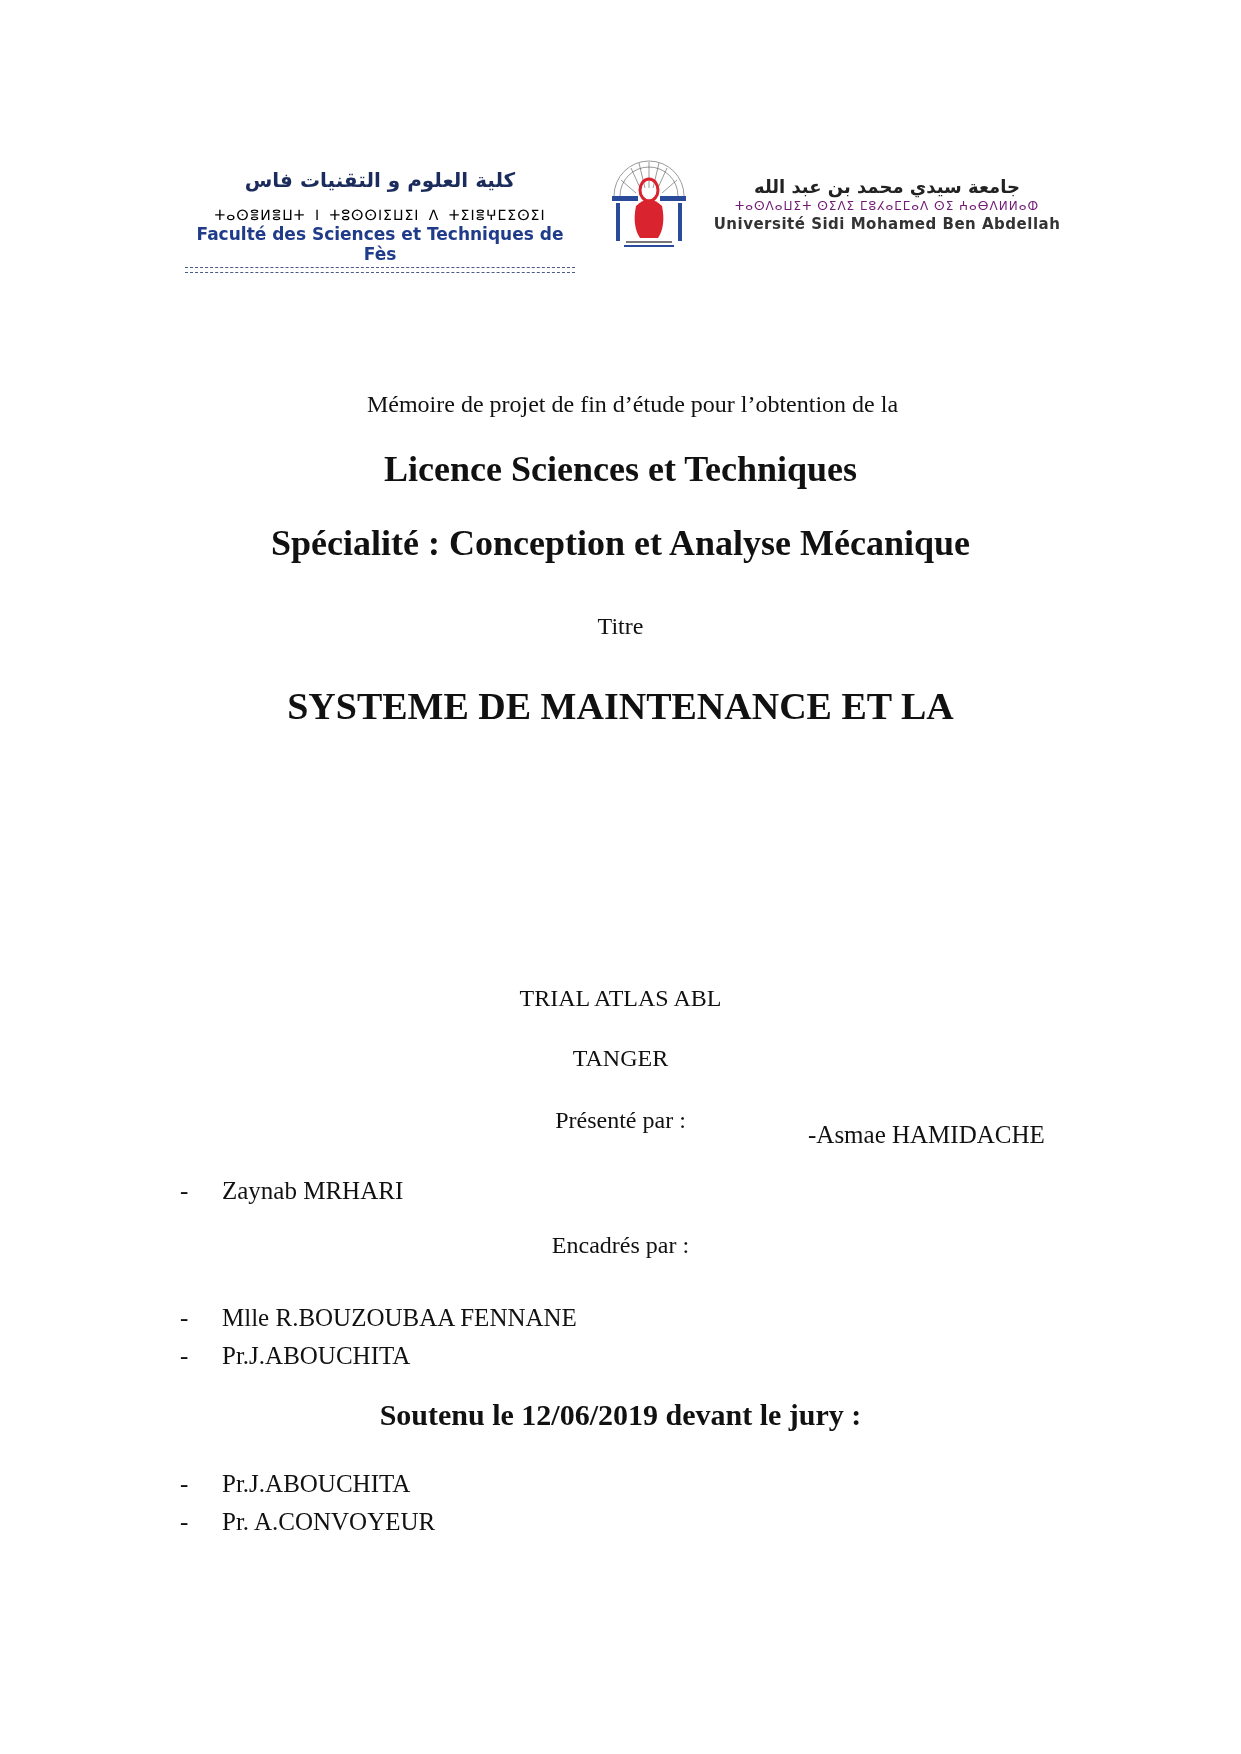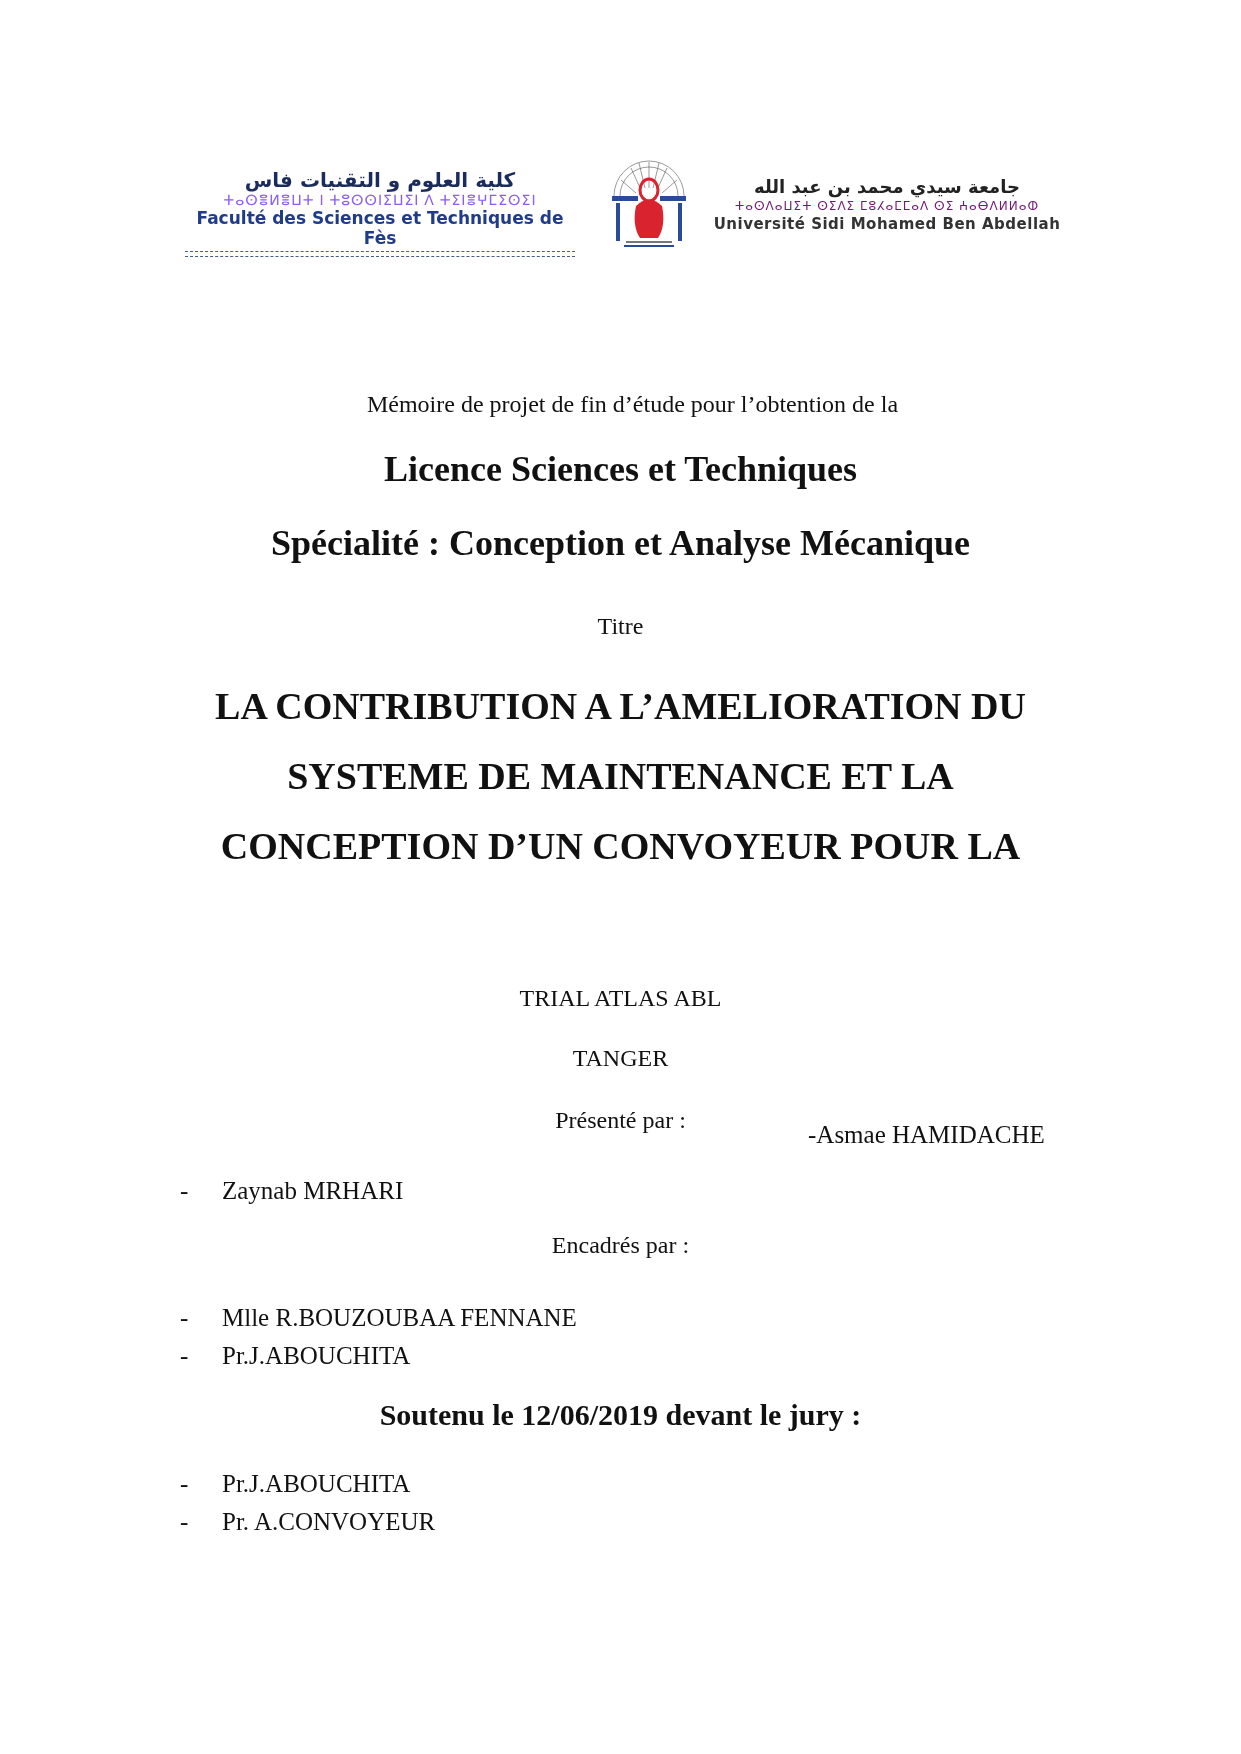--- a/index.html
+++ b/index.html
@@ -4,21 +4,21 @@
 <style>
   html, body { margin: 0; padding: 0; background: #ffffff; }
   body { width: 1241px; height: 1754px; position: relative; overflow: hidden;
          font-family: "Liberation Serif", "DejaVu Serif", serif; color: #111; }
   .abs { position: absolute; }
   .center { left: 0; width: 1241px; text-align: center; }
 
   
   .fst-logo { left: 180px; top: 168px; width: 400px; text-align: center; color: #1f3b7a; }
   .fst-ar { font-family: "DejaVu Sans", sans-serif; font-weight: bold; font-size: 20px; line-height: 24px; color: #1b2c5c; }
-  .fst-tf { font-family: Liberation Sans, sans-serif; font-size: 14px; line-height: 16px; letter-spacing: 1px; color: #8b5cf6; }
+  .fst-tf { font-family: Liberation Mono, monospace; font-size: 14px; line-height: 16px; letter-spacing: 1px; color: #000000; margin-top: 16px; }
   .fst-fr { font-family: "DejaVu Sans", sans-serif; font-weight: bold; font-size: 17px; line-height: 20px; color: #1f3b8a; }
   .fst-rule { margin: 3px auto 0; width: 390px; height: 4px;
               border-top: 1px dashed #4a5a8a; border-bottom: 1px dashed #4a5a8a; }
 
   .usmba-emblem { left: 606px; top: 148px; width: 86px; height: 100px; }
 
   .usmba-logo { left: 712px; top: 176px; width: 350px; text-align: center; }
   .usmba-ar { font-family: "DejaVu Sans", sans-serif; font-weight: bold; font-size: 18px; line-height: 22px; color: #222; }
   .usmba-tf { font-family: "DejaVu Sans", sans-serif; font-size: 12px; line-height: 16px; letter-spacing: 1px; color: #701a75; }
   .usmba-fr { font-family: "DejaVu Sans", sans-serif; font-weight: bold; font-size: 15px; line-height: 20px; color: #333; letter-spacing: 0.5px; }
@@ -71,23 +71,21 @@
   <div class="usmba-tf">ⵜⴰⵙⴷⴰⵡⵉⵜ ⵙⵉⴷⵉ ⵎⵓⵃⴰⵎⵎⴰⴷ ⵙⵉ ⵄⴰⴱⴷⵍⵍⴰⵀ</div>
   <div class="usmba-fr">Université Sidi Mohamed Ben Abdellah</div>
 </div>
 
 <div class="abs center t-normal" style="top:391px;padding-left:12px;">Mémoire de projet de fin d’étude pour l’obtention de la</div>
 <div class="abs center t-heading" style="top:448px;">Licence Sciences et Techniques</div>
 <div class="abs center t-heading" style="top:522px;">Spécialité : Conception et Analyse Mécanique</div>
 <div class="abs center t-normal" style="top:613px;">Titre</div>
 
 <div class="abs center t-title" style="top:671px;">
-  <div>LA CONTRIBUTION A L’AMELIORATION DU</div>
   <div>SYSTEME DE MAINTENANCE ET LA</div>
-  <div>CONCEPTION D’UN CONVOYEUR POUR LA</div>
 </div>
 
 <div class="abs center t-normal" style="top:985px;">TRIAL ATLAS ABL</div>
 <div class="abs center t-normal" style="top:1045px;">TANGER</div>
 <div class="abs center t-normal" style="top:1107px;">Présenté par :</div>
 
 <div class="abs list" style="top:1172px;">
   <div class="row">
     <span class="dash">-</span><span>Zaynab MRHARI</span>
   </div>

